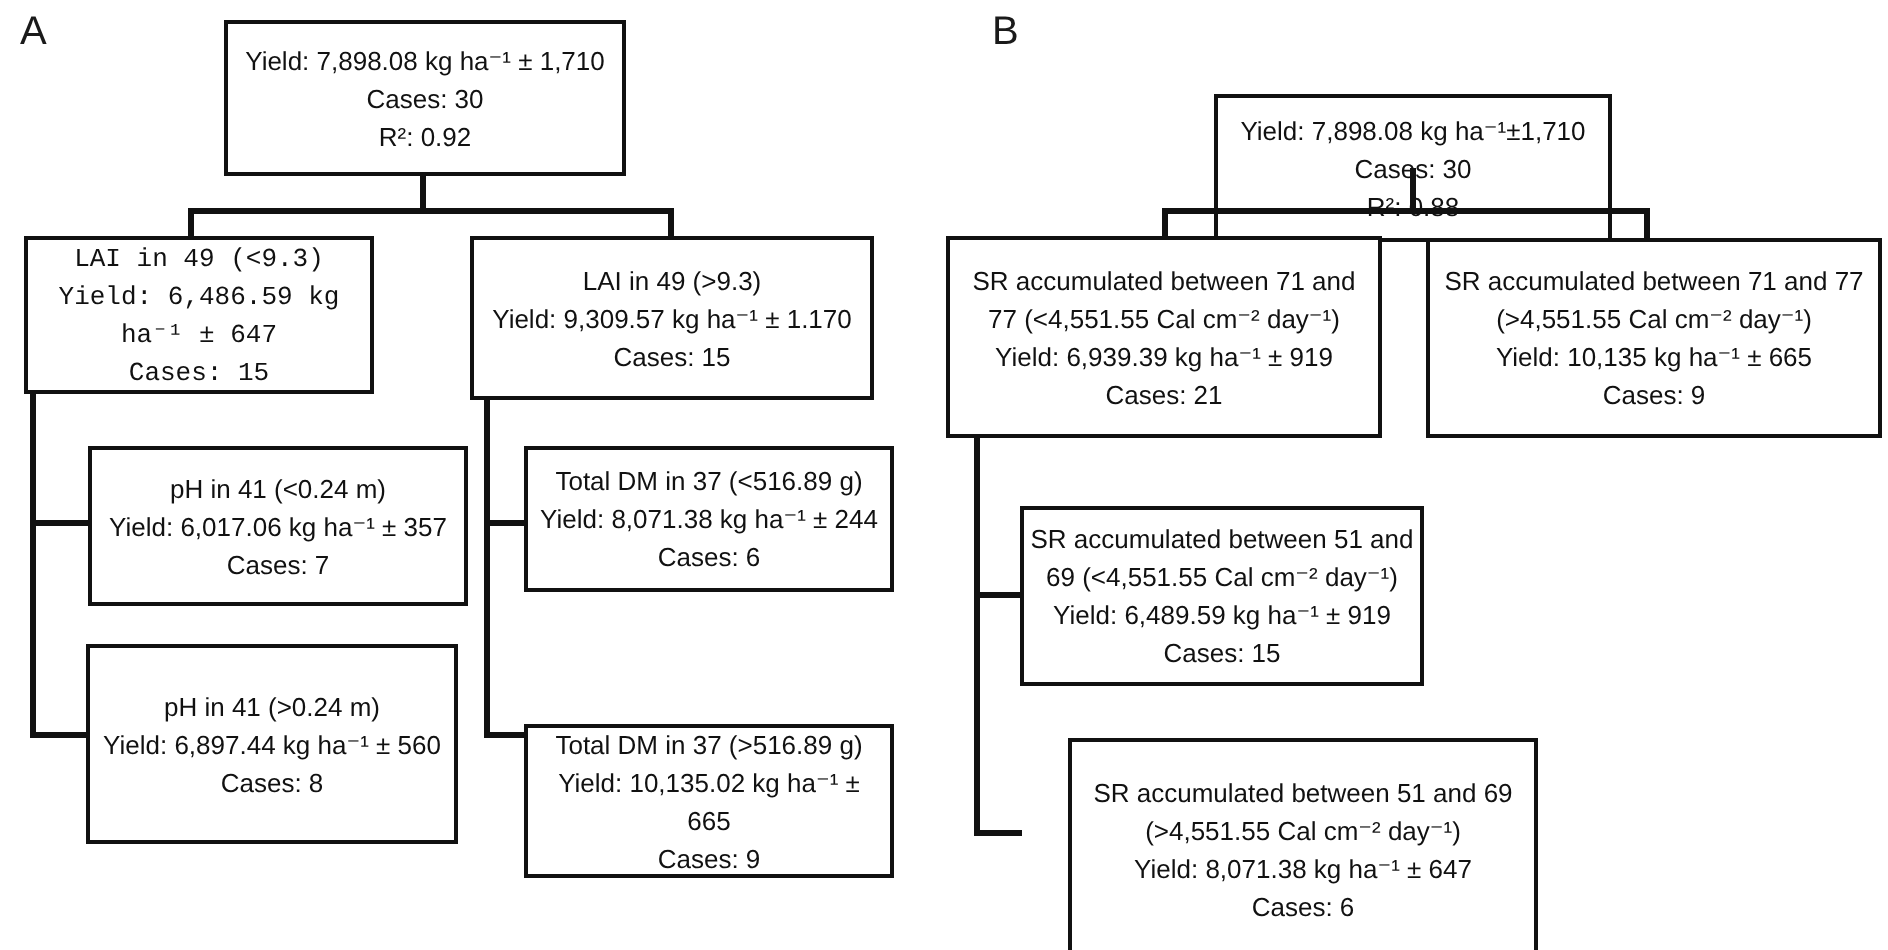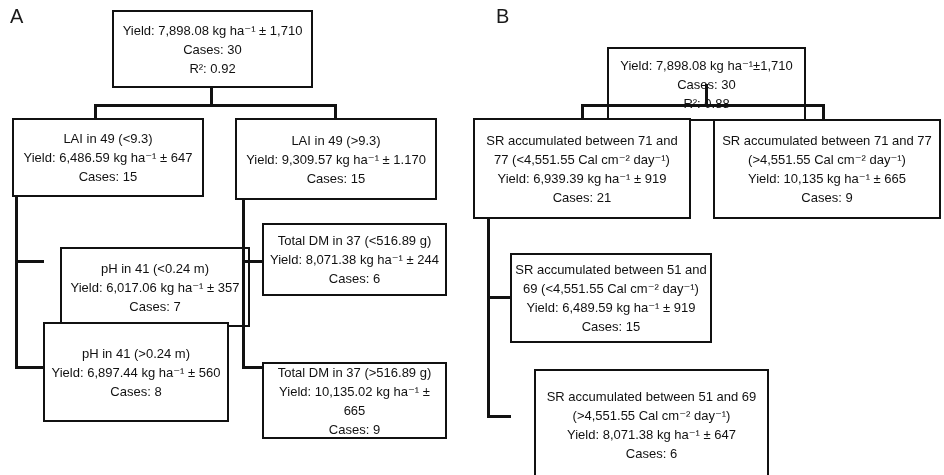--- a/index.html
+++ b/index.html
@@ -51,33 +51,33 @@
 
   <div class="panel-label" style="left:10px; top:5px;">A</div>
   <div class="panel-label" style="left:496px; top:5px;">B</div>
 
   <div class="node" style="left:112px; top:10px; width:201px; height:78px;">
     <div class="line">Yield: 7,898.08 kg ha⁻¹ ± 1,710</div>
     <div class="line">Cases: 30</div>
     <div class="line">R²: 0.92</div>
   </div>
 
-  <div class="node" style="left:12px; top:118px; width:192px; height:79px;">
+  <div class="node" style="left:12px; top:118px; width:175px; height:79px;font-family:Liberation Mono, monospace;">
     <div class="line">LAI in 49 (&lt;9.3)</div>
     <div class="line">Yield: 6,486.59 kg ha⁻¹ ± 647</div>
     <div class="line">Cases: 15</div>
   </div>
 
   <div class="node" style="left:235px; top:118px; width:202px; height:82px;">
     <div class="line">LAI in 49 (&gt;9.3)</div>
     <div class="line">Yield: 9,309.57 kg ha⁻¹ ± 1.170</div>
     <div class="line">Cases: 15</div>
   </div>
 
-  <div class="node" style="left:60px; top:223px; width:190px; height:80px;margin-top:24px;">
+  <div class="node" style="left:44px; top:223px; width:190px; height:80px;">
     <div class="line">pH in 41 (&lt;0.24 m)</div>
     <div class="line">Yield: 6,017.06 kg ha⁻¹ ± 357</div>
     <div class="line">Cases: 7</div>
   </div>
 
   <div class="node" style="left:43px; top:322px; width:186px; height:100px;">
     <div class="line">pH in 41 (&gt;0.24 m)</div>
     <div class="line">Yield: 6,897.44 kg ha⁻¹ ± 560</div>
     <div class="line">Cases: 8</div>
   </div>

